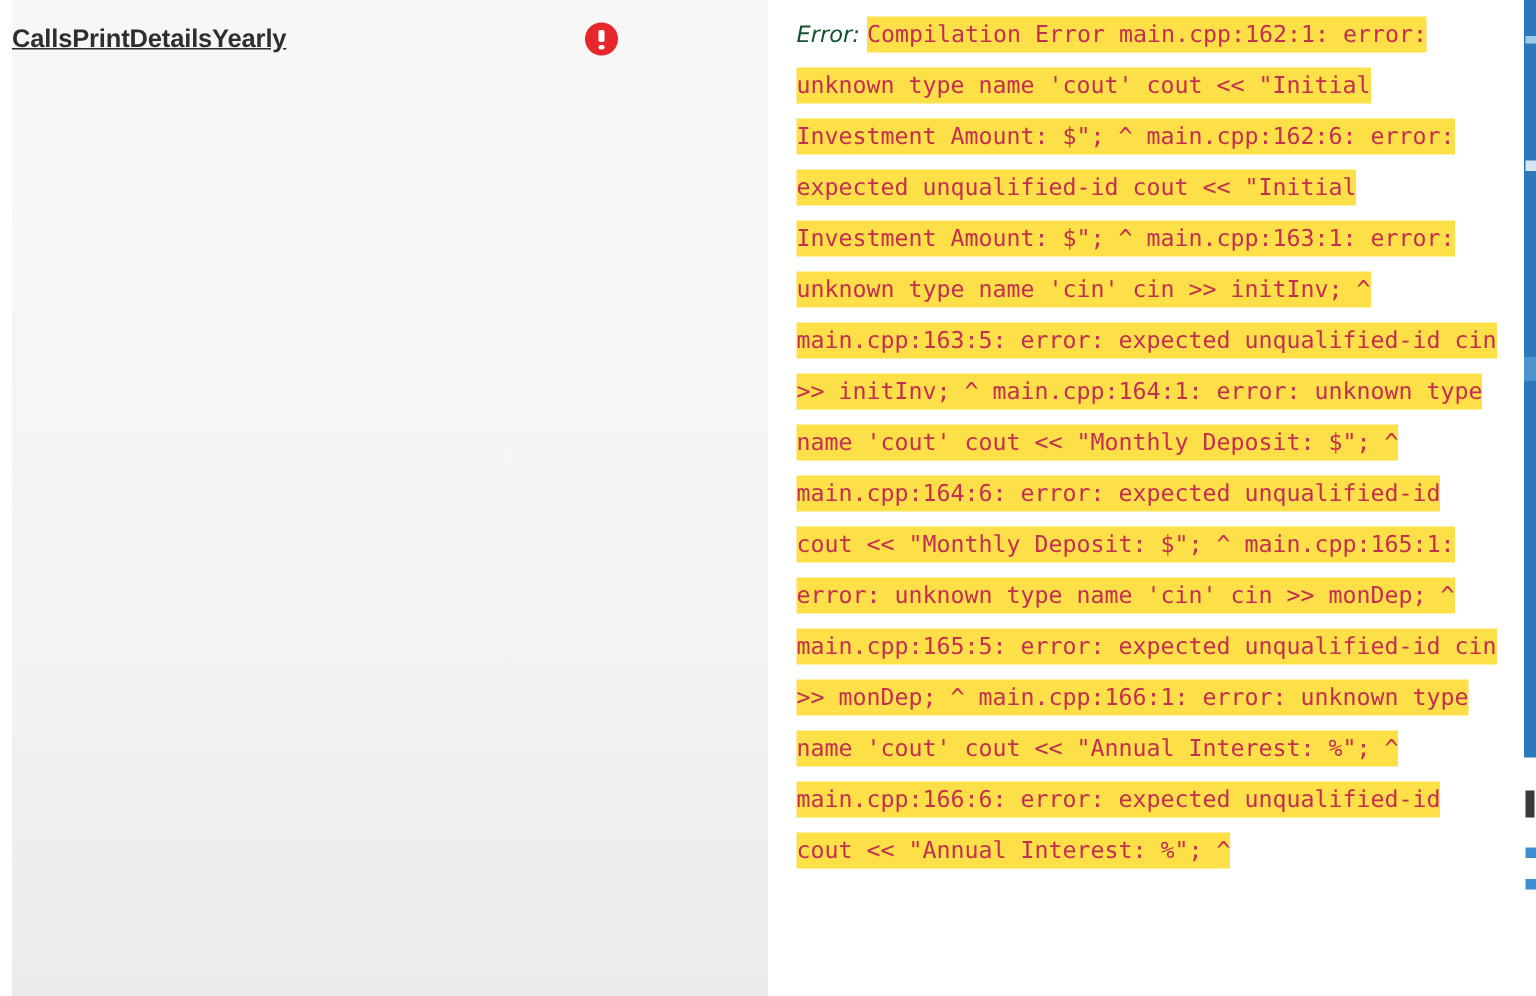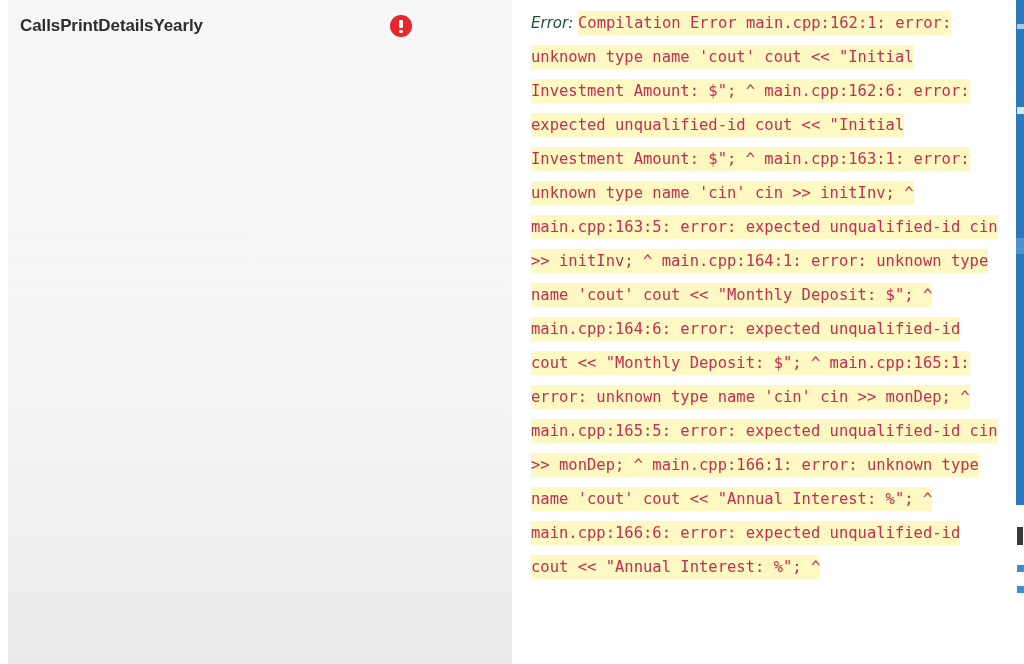--- a/index.html
+++ b/index.html
@@ -47,27 +47,27 @@
     position: absolute;
     left: 0;
     top: 0;
     width: 504px;
     height: 52px;
     display: flex;
     align-items: center;
   }
 
   .panel-title {
-    margin-left: 12px;
     font-size: 17px;
     font-weight: bold;
     color: #2e2e2e;
     letter-spacing: -0.1px;
     white-space: nowrap;
     font-family: "Liberation Sans", sans-serif;
+    text-decoration: underline;
   }
 
   .header-spacer { flex: 1 1 auto; }
 
   .error-badge {
     width: 22px;
     height: 22px;
     border-radius: 50%;
     background: #e8272c;
     margin-right: 100px;
@@ -127,21 +127,21 @@
 
   .error-label {
     font-family: "DejaVu Sans", "Liberation Sans", sans-serif;
     font-style: italic;
     font-size: 15px;
     color: #14532d;
     background: transparent;
   }
 
   .code-text {
-    background: #fef9c3;
+    background: #fde047;
     color: #c32e51;
     box-decoration-break: clone;
     -webkit-box-decoration-break: clone;
     padding: 3px 0;
   }
 
   
   .right-sliver {
     position: absolute;
     left: 1014px;

